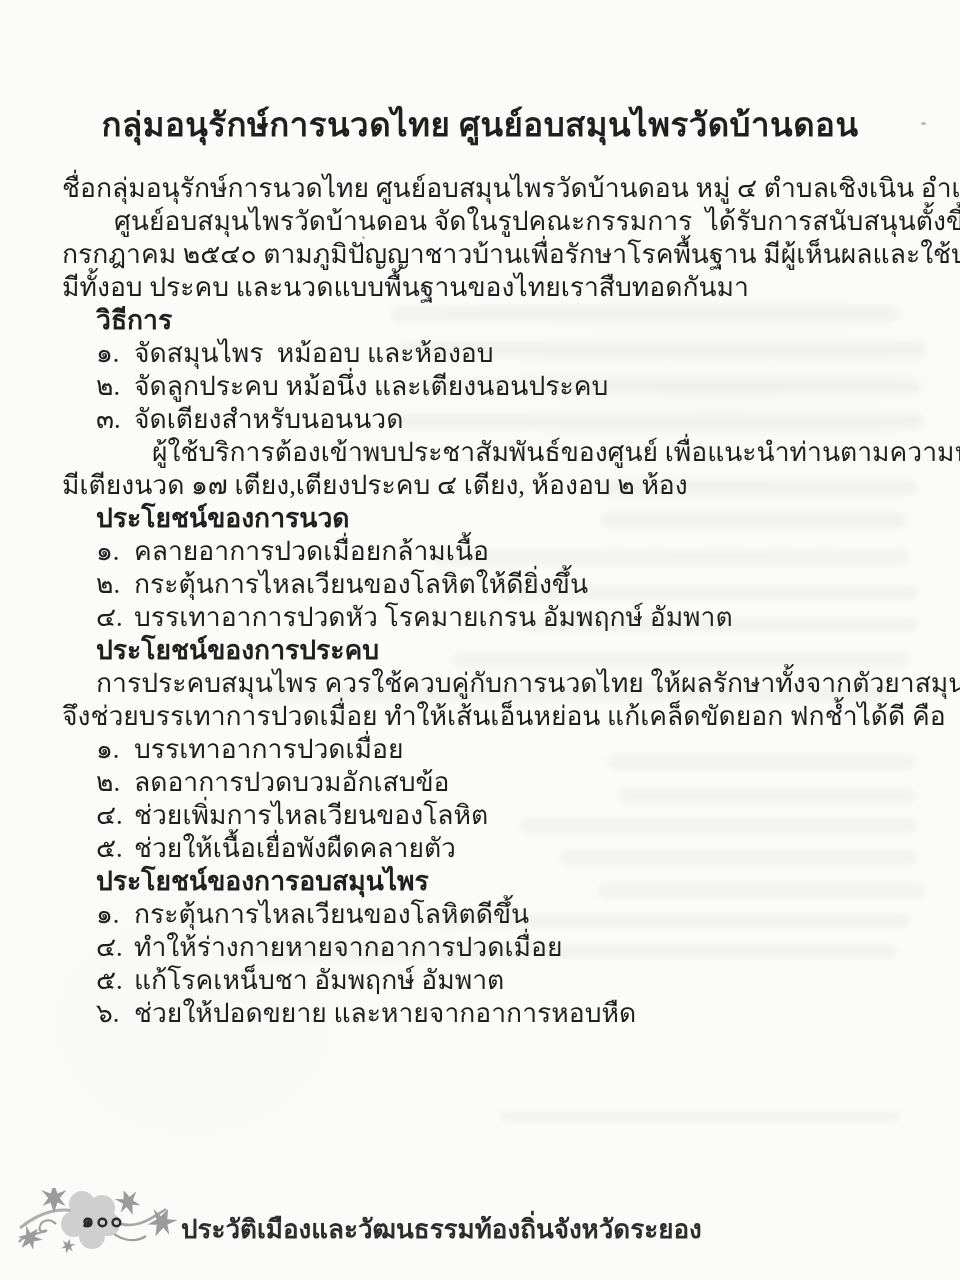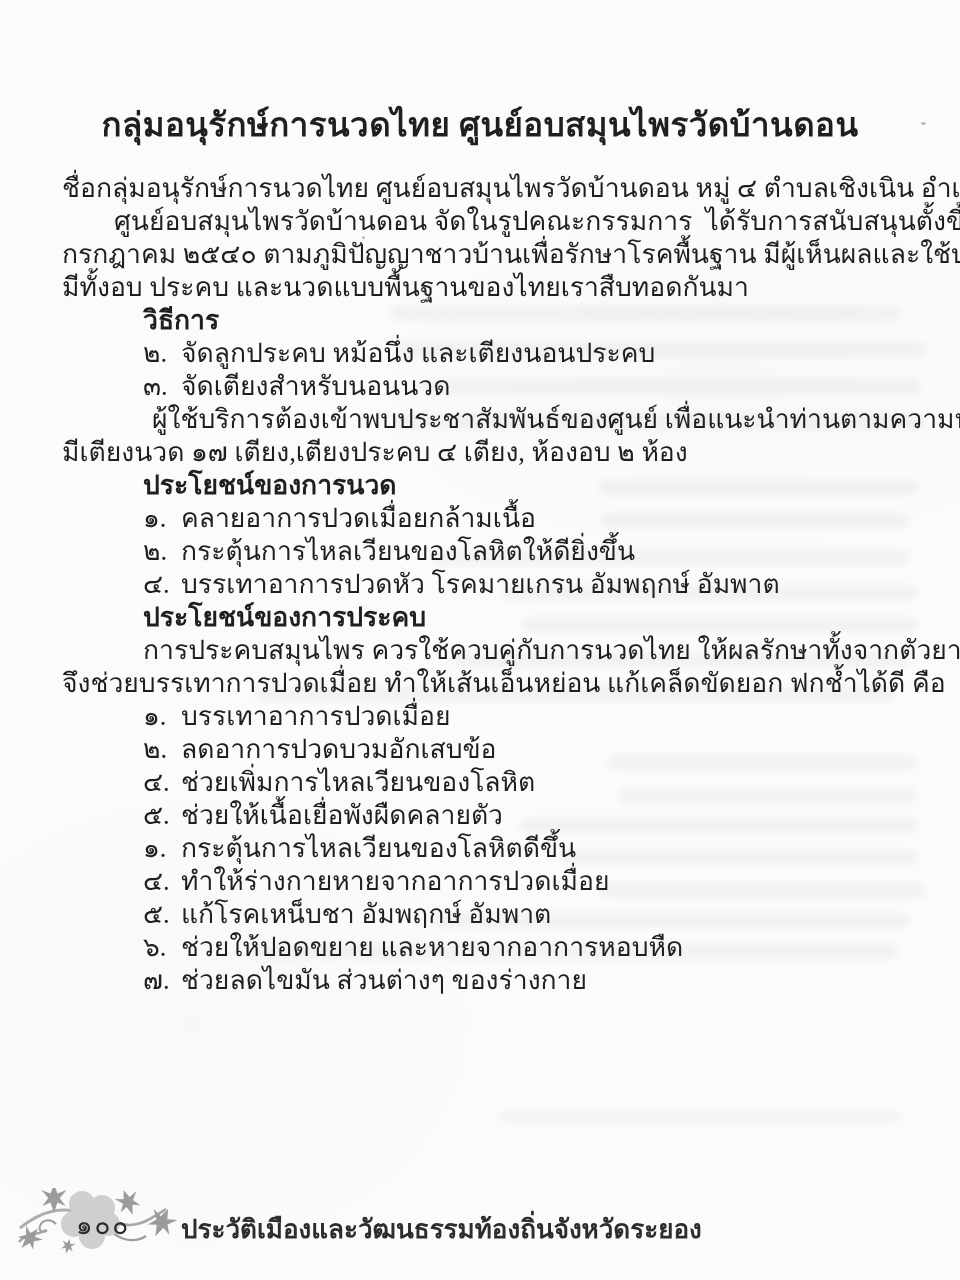--- a/index.html
+++ b/index.html
@@ -18,35 +18,35 @@
     position:absolute; top:98px; left:0; width:960px;
     text-align:center; font-size:33px; font-weight:bold;
     white-space:pre; letter-spacing:0.5px;
   }
   .body{
     position:absolute; top:172px; left:62px; width:845px;
     font-size:26.5px; line-height:33px;
   }
   .line{white-space:pre; height:33px; overflow:visible;}
   .mlA{margin-left:52px;}
-  .mlB{margin-left:81px;}
+  .mlB{margin-left:34px;}
   .mlC{margin-left:90px;}
   .hd{font-weight:bold;}
   .num{display:inline-block; min-width:38px;}
   
   .ghost{
     position:absolute; height:15px; border-radius:8px;
     background:rgba(90,90,90,0.055); filter:blur(3px);
   }
   .speck{position:absolute; background:#b9b9b9; border-radius:50%;}
   .footer{position:absolute; left:0; top:1186px; width:960px; height:90px;}
   .ornament{position:absolute; left:16px; top:2px;}
   .page-number{
     position:absolute; left:76px; top:18px; width:54px;
-    text-align:center; font-size:26px; font-weight:normal;
+    text-align:center; font-size:20px; font-weight:bold;
     color:#2a2a2a; letter-spacing:2px; white-space:pre;
   }
   .book-title{
     position:absolute; left:181px; top:22px;
     font-family:"Liberation Sans","DejaVu Sans",sans-serif;
     font-weight:700; font-size:26px; color:#2d2d2d; white-space:pre;
   }
 </style>
 </head>
 <body>
@@ -79,44 +79,45 @@
 
   <div class="title">กลุ่มอนุรักษ์การนวดไทย ศูนย์อบสมุนไพรวัดบ้านดอน</div>
 
   <div class="body">
     <div class="line">ชื่อกลุ่มอนุรักษ์การนวดไทย ศูนย์อบสมุนไพรวัดบ้านดอน หมู่ ๔ ตำบลเชิงเนิน อำเภอเมือง จังหวัดระยอง</div>
     <div class="line mlA">ศูนย์อบสมุนไพรวัดบ้านดอน จัดในรูปคณะกรรมการ  ได้รับการสนับสนุนตั้งขึ้นเมื่อวันที่ ๑๑</div>
     <div class="line">กรกฎาคม ๒๕๔๐ ตามภูมิปัญญาชาวบ้านเพื่อรักษาโรคพื้นฐาน มีผู้เห็นผลและใช้บริการมากขึ้นเป็นลำดับ</div>
     <div class="line">มีทั้งอบ ประคบ และนวดแบบพื้นฐานของไทยเราสืบทอดกันมา</div>
 
     <div class="line mlB hd">วิธีการ</div>
+    <div class="line mlB"><span class="num">๑.</span><span>จัดสมุนไพร  หม้ออบ และห้องอบ</span></div>
     <div class="line mlB"><span class="num">๒.</span><span>จัดลูกประคบ หม้อนึ่ง และเตียงนอนประคบ</span></div>
     <div class="line mlB"><span class="num">๓.</span><span>จัดเตียงสำหรับนอนนวด</span></div>
 
     <div class="line mlC">ผู้ใช้บริการต้องเข้าพบประชาสัมพันธ์ของศูนย์ เพื่อแนะนำท่านตามความประสงค์ ปี ๒๕๔๔</div>
     <div class="line">มีเตียงนวด ๑๗ เตียง,เตียงประคบ ๔ เตียง, ห้องอบ ๒ ห้อง</div>
 
     <div class="line mlB hd">ประโยชน์ของการนวด</div>
     <div class="line mlB"><span class="num">๑.</span><span>คลายอาการปวดเมื่อยกล้ามเนื้อ</span></div>
     <div class="line mlB"><span class="num">๒.</span><span>กระตุ้นการไหลเวียนของโลหิตให้ดียิ่งขึ้น</span></div>
     <div class="line mlB"><span class="num">๔.</span><span>บรรเทาอาการปวดหัว โรคมายเกรน อัมพฤกษ์ อัมพาต</span></div>
 
     <div class="line mlB hd">ประโยชน์ของการประคบ</div>
     <div class="line mlB">การประคบสมุนไพร ควรใช้ควบคู่กับการนวดไทย ให้ผลรักษาทั้งจากตัวยาสมุนไพร และความร้อน</div>
     <div class="line">จึงช่วยบรรเทาการปวดเมื่อย ทำให้เส้นเอ็นหย่อน แก้เคล็ดขัดยอก ฟกช้ำได้ดี คือ</div>
     <div class="line mlB"><span class="num">๑.</span><span>บรรเทาอาการปวดเมื่อย</span></div>
     <div class="line mlB"><span class="num">๒.</span><span>ลดอาการปวดบวมอักเสบข้อ</span></div>
     <div class="line mlB"><span class="num">๔.</span><span>ช่วยเพิ่มการไหลเวียนของโลหิต</span></div>
     <div class="line mlB"><span class="num">๕.</span><span>ช่วยให้เนื้อเยื่อพังผืดคลายตัว</span></div>
 
+    <div class="line mlB hd">ประโยชน์ของการอบสมุนไพร</div>
     <div class="line mlB"><span class="num">๑.</span><span>กระตุ้นการไหลเวียนของโลหิตดีขึ้น</span></div>
     <div class="line mlB"><span class="num">๔.</span><span>ทำให้ร่างกายหายจากอาการปวดเมื่อย</span></div>
     <div class="line mlB"><span class="num">๕.</span><span>แก้โรคเหน็บชา อัมพฤกษ์ อัมพาต</span></div>
     <div class="line mlB"><span class="num">๖.</span><span>ช่วยให้ปอดขยาย และหายจากอาการหอบหืด</span></div>
-    <div class="line mlB"><span class="num">๗.</span><span>ช่วยลดไขมัน ส่วนต่างๆ ของร่างกาย</span></div>
   </div>
 
   <div class="footer">
     <svg class="ornament" width="172" height="66" viewBox="0 0 172 66">
 
       <path d="M4,40 C26,22 50,17 68,27" stroke="#aeaeae" fill="none" stroke-width="3"></path>
       <path d="M30,42 C20,48 10,45 3,54" stroke="#a6a6a6" fill="none" stroke-width="2.4"></path>
       <path d="M98,33 C118,44 136,30 150,21" stroke="#a6a6a6" fill="none" stroke-width="2.6"></path>
       <path d="M92,40 C102,52 118,56 130,48" stroke="#9e9e9e" fill="none" stroke-width="2.2"></path>
       <path d="M40,36 C34,30 26,32 24,38 C22,43 28,46 31,42" stroke="#9e9e9e" fill="none" stroke-width="2"></path>

